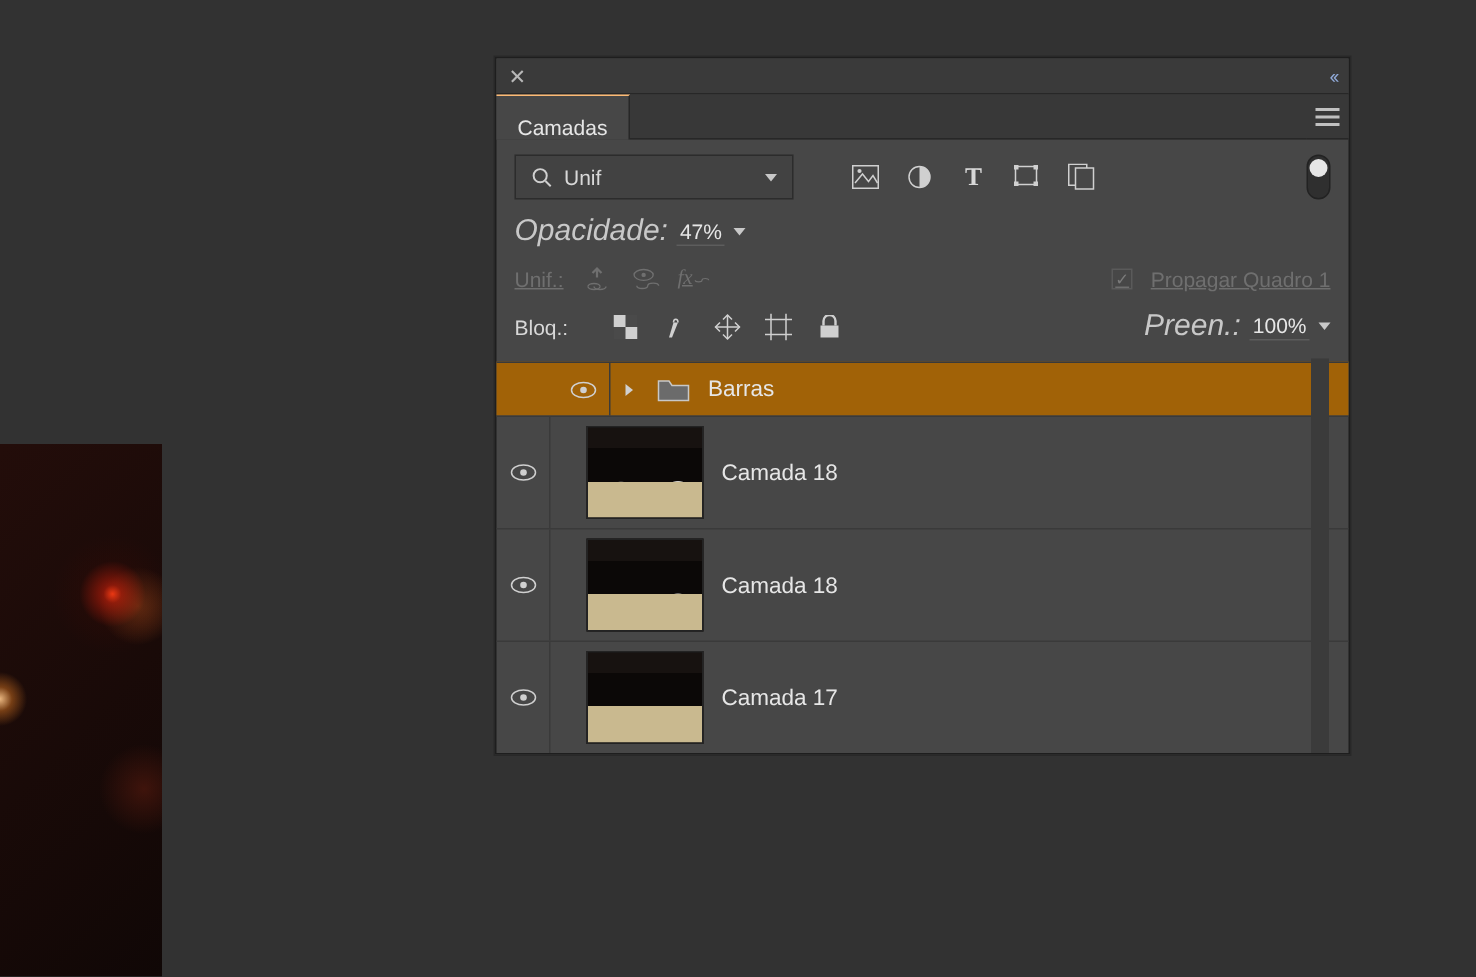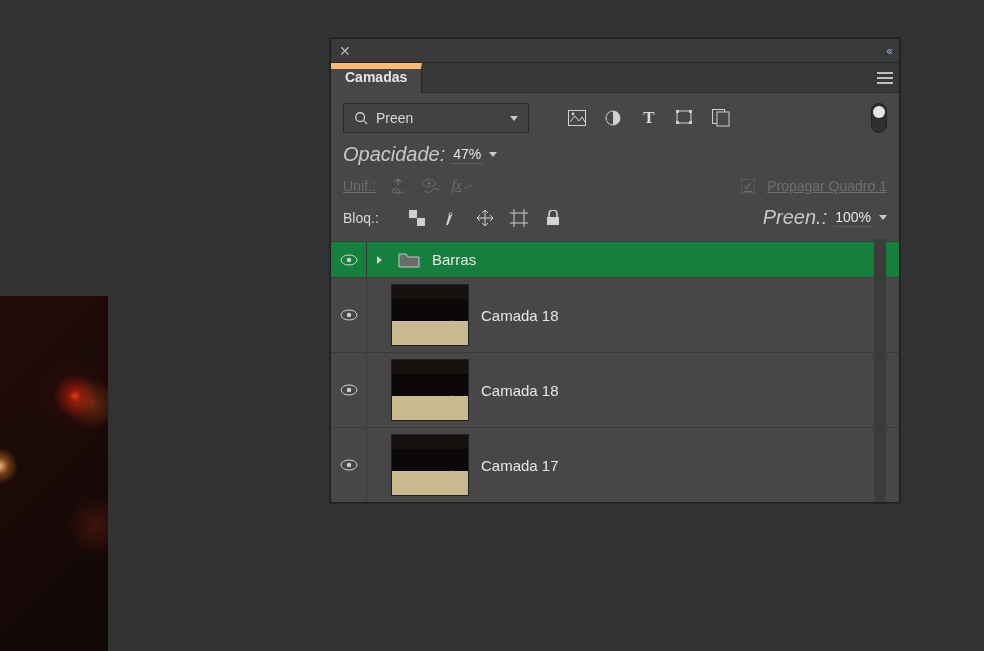--- a/index.html
+++ b/index.html
@@ -31,23 +31,23 @@
   .close-x { color: #b8b8b8; font-size: 14px; cursor: pointer; }
   .collapse-btn { color: #8fa8d6; font-size: 13px; cursor: pointer; letter-spacing: -2px; }
 
   
   .tabs-row {
     display: flex; align-items: stretch; justify-content: space-between;
     background: #383838; height: 30px;
   }
   .tab-strip { display: flex; align-items: stretch; }
   .tab {
-    padding: 0 14px; display: flex; align-items: flex-start; font-size: 14px;
-    background: #474747; border-right: 1px solid #272727; color: #e6e6e6; font-weight: 700;
-    border-top: 6px solid #fdba74;
+    padding: 0 14px; display: flex; align-items: flex-end; font-size: 14px;
+    background: #474747; border-right: 1px solid #272727; color: #e6e6e6; font-weight: 400;
+    border-top: 1px solid #fdba74;
   }
   .tabs-rest { flex: 1; border-bottom: 1px solid #272727; }
   .hamburger {
     width: 28px; display: flex; align-items: center; justify-content: center;
     border-bottom: 1px solid #272727; cursor: pointer;
   }
   .hamburger-lines { width: 16px; height: 2px; background: #c0c0c0; box-shadow: 0 -5px 0 #c0c0c0, 0 5px 0 #c0c0c0; }
 
   .panel-body { padding: 10px 12px 0 12px; display: flex; flex-direction: column; gap: 10px; }
 
@@ -82,21 +82,21 @@
   .check { width: 14px; height: 14px; border: 1px solid #5a5a5a; display: inline-flex; align-items: center; justify-content: center; color: #7b7b7b; font-size: 11px; }
 
   
   .lock-icons { display: flex; gap: 14px; align-items: center; }
 
   
   .layers { margin: 2px -12px 0 -12px; }
   .layer-row {
     display: flex; align-items: center; border-top: 1px solid #3a3a3a; min-height: 36px;
   }
-  .layer-row.selected { background: #15803d; }
+  .layer-row.selected { background: #a16207; padding-left: 40px; }
   .eye-cell {
     width: 36px; display: flex; align-items: center; justify-content: center;
     border-right: 1px solid #3a3a3a; align-self: stretch; cursor: pointer;
   }
   .layer-content { display: flex; align-items: center; gap: 12px; padding: 6px 10px; flex: 1; }
   .expand-chev { width: 0; height: 0; border-top: 4px solid transparent; border-bottom: 4px solid transparent; border-left: 5px solid #d0d0d0; margin-right: 4px; }
   .folder-icon { color: #c8c8c8; }
 
   .thumb {
     width: 78px; height: 62px; border: 1px solid #232323; background: #0b0807;
@@ -147,21 +147,21 @@
 
     <div class="row">
       <div class="dropdown filter-dd">
         <span class="label">
           <span class="search-icon">
             <svg width="14" height="14" viewBox="0 0 16 16">
                 <circle cx="7" cy="7" r="5" stroke="#d0d0d0" stroke-width="1.5" fill="none"></circle>
                 <line x1="11" y1="11" x2="15" y2="15" stroke="#d0d0d0" stroke-width="1.5"></line>
               </svg>
           </span>
-          <span>Preen</span>
+          <span>Unif</span>
         </span>
         <span class="chev"></span>
       </div>
       <div class="filter-icons">
         <span class="ico">
           <svg width="18" height="16" viewBox="0 0 18 16">
               <rect x="0.5" y="0.5" width="17" height="15" stroke="#d0d0d0" fill="none"></rect>
               <polyline points="2,12 7,6 11,11 14,7 17,12" stroke="#d0d0d0" fill="none"></polyline>
               <circle cx="5" cy="4" r="1.4" fill="#d0d0d0"></circle>
             </svg>

